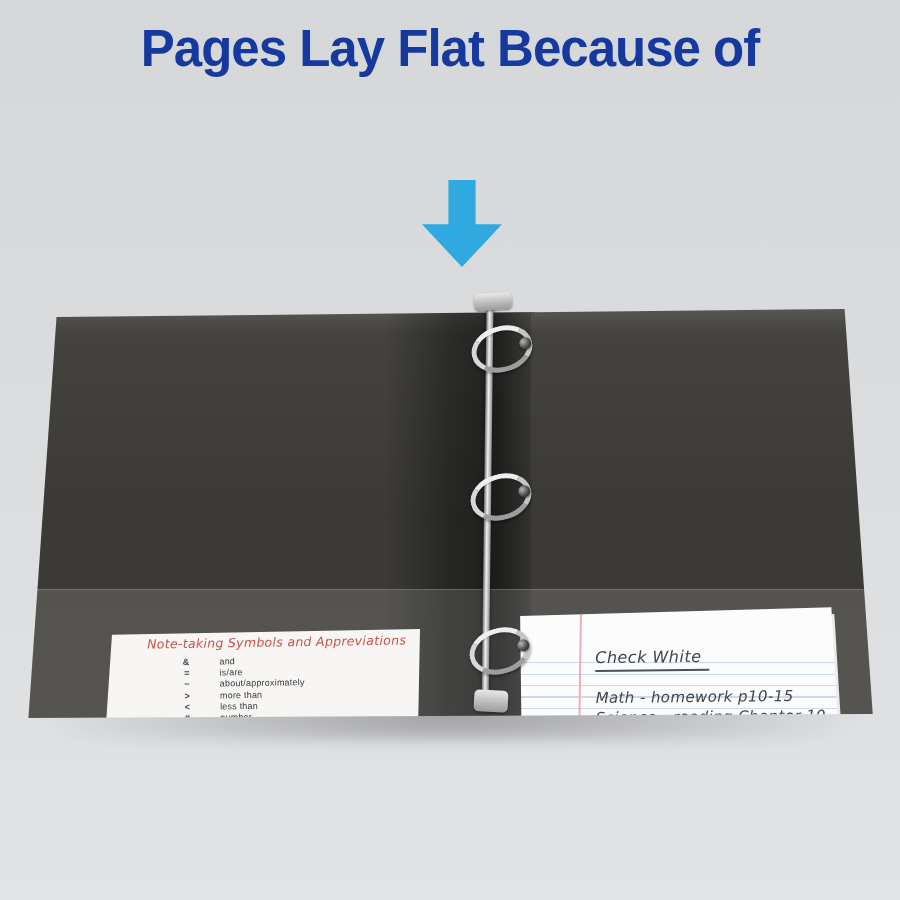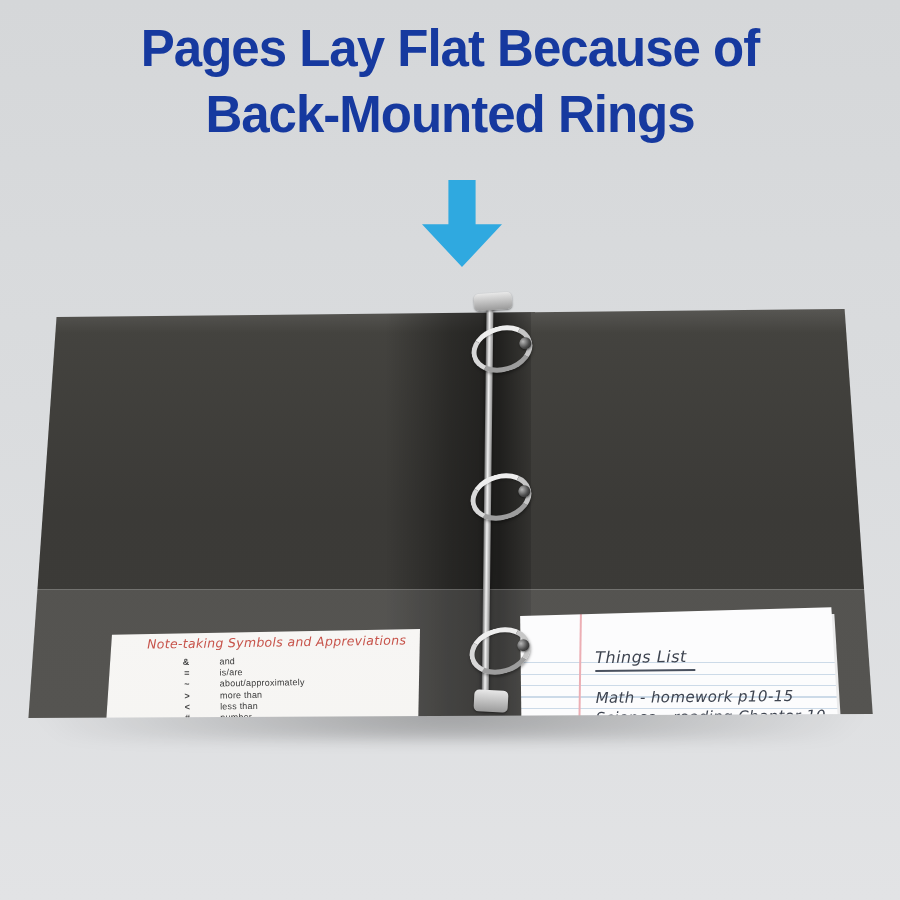--- a/index.html
+++ b/index.html
@@ -90,21 +90,20 @@
   .ring-2{left:470px;top:474px;}
   .ring-3{left:469px;top:628px;}
 </style>
 </head>
 <body>
 
 <div id="scene">
 
   <div class="headline" style="color: rgb(22, 57, 159);">
     <div>Pages Lay Flat Because of</div>
-    <div>Back-Mounted Rings</div>
   </div>
 
   <div class="down-arrow" style="background: rgb(47, 169, 224);"></div>
 
   <div class="binder-shadow"></div>
 
   <div class="binder">
     <div class="cover-sheen"></div>
     <div class="center-shade"></div>
     <div class="pocket-band"></div>
@@ -208,21 +207,21 @@
           </div>
       </div>
     </div>
 
     <div class="page-right-under"></div>
 
     <div class="page-right">
       <div class="rules"></div>
       <div class="margin-line"></div>
       <div class="notes-area" style="color: rgb(62, 68, 80);">
-          <div class="note-section"><div class="note-heading">Things List</div><div class="note-items">
+          <div class="note-section"><div class="note-heading">Check White</div><div class="note-items">
               <div class="note-item">Math - homework p10-15</div>
               <div class="note-item">Science - reading Chapter 10</div>
               <div class="note-item">Geography - reading p30-34</div>
               <div class="note-item">Biology - exercise p54</div>
             </div></div>
           <div class="note-section"><div class="note-heading">Things To Get</div><div class="note-items">
               <div class="note-item">White foam board</div>
               <div class="note-item">More pens and pencils</div>
               <div class="note-item">Wipe out</div>
             </div></div>

